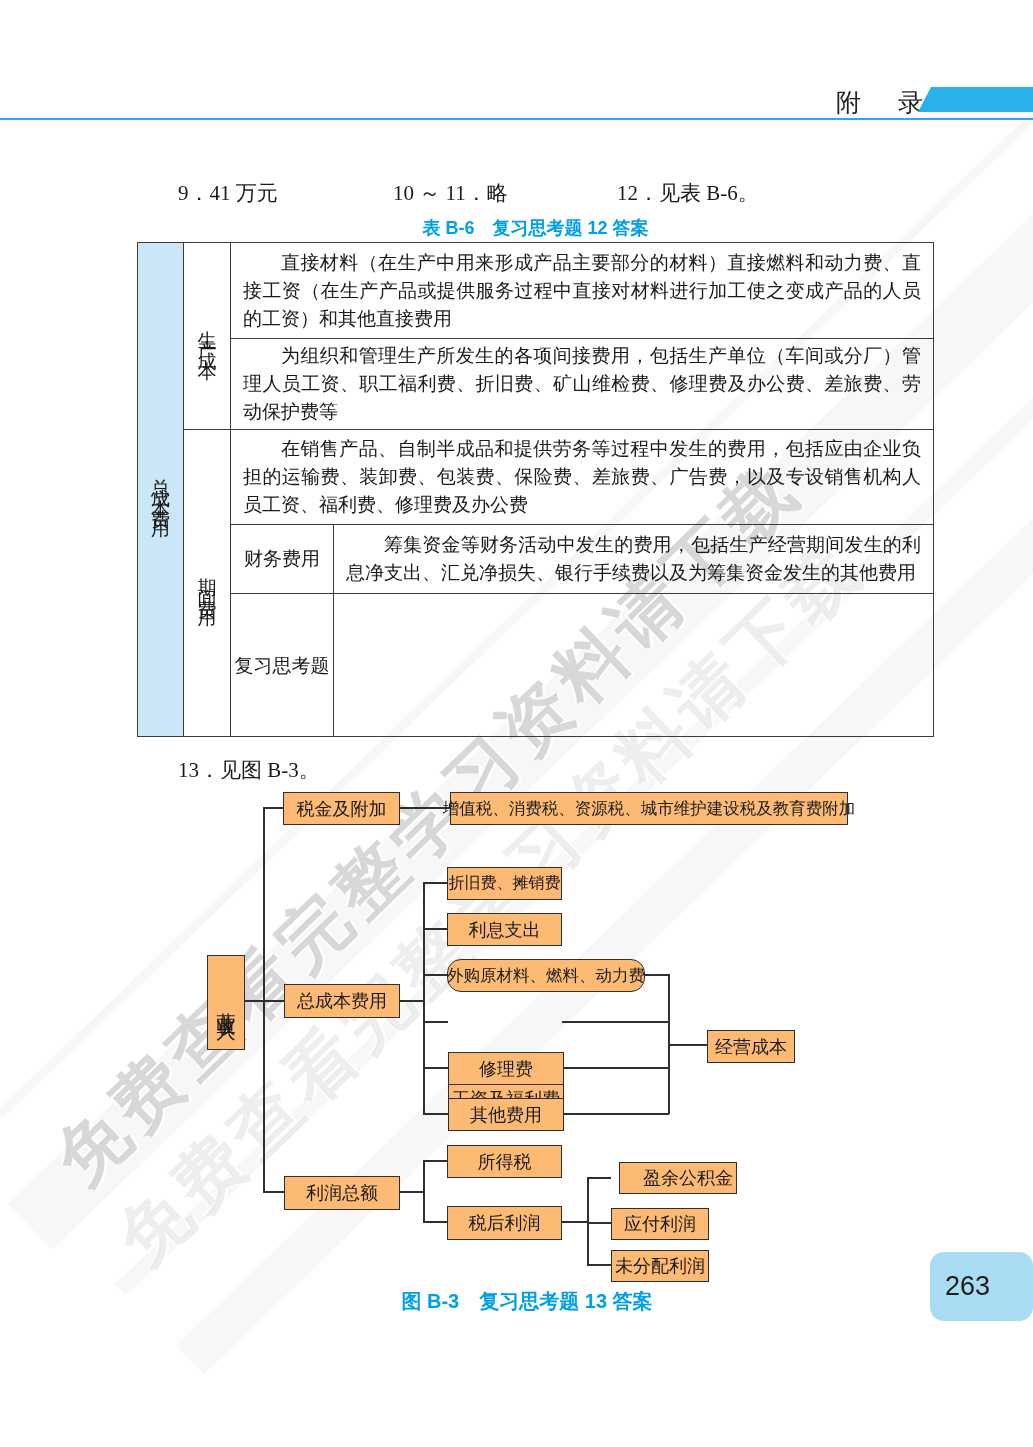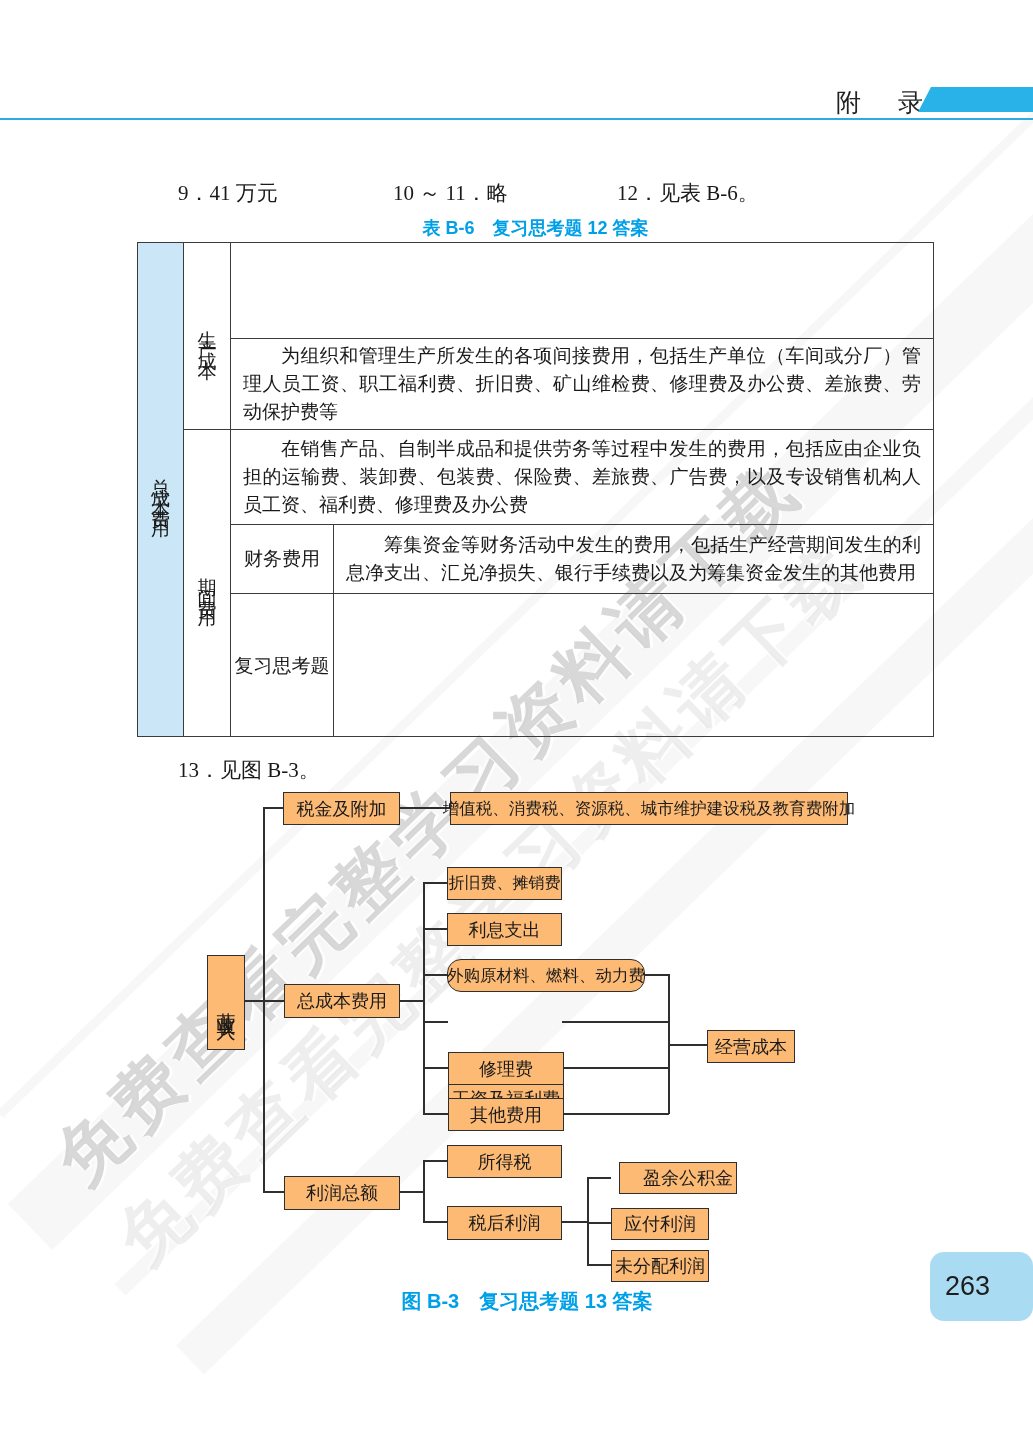--- a/index.html
+++ b/index.html
@@ -93,20 +93,23 @@
   <div class="c1">
     <span class="vtext">总成本费用</span>
   </div>
   <div class="cr">
     <div class="grp">
       <div class="gl">
           <span class="vtext">生产成本</span>
         </div>
       <div class="grows">
         <div class="trow" style="height:95px">
+          <div class="td">
+              <p>直接材料（在生产中用来形成产品主要部分的材料）直接燃料和动力费、直接工资（在生产产品或提供服务过程中直接对材料进行加工使之变成产品的人员的工资）和其他直接费用</p>
+            </div>
         </div>
         <div class="trow bt" style="height:91px">
           <div class="td">
               <p>为组织和管理生产所发生的各项间接费用，包括生产单位（车间或分厂）管理人员工资、职工福利费、折旧费、矿山维检费、修理费及办公费、差旅费、劳动保护费等</p>
             </div>
         </div>
       </div>
     </div>
     <div class="grp bt">
       <div class="gl">

